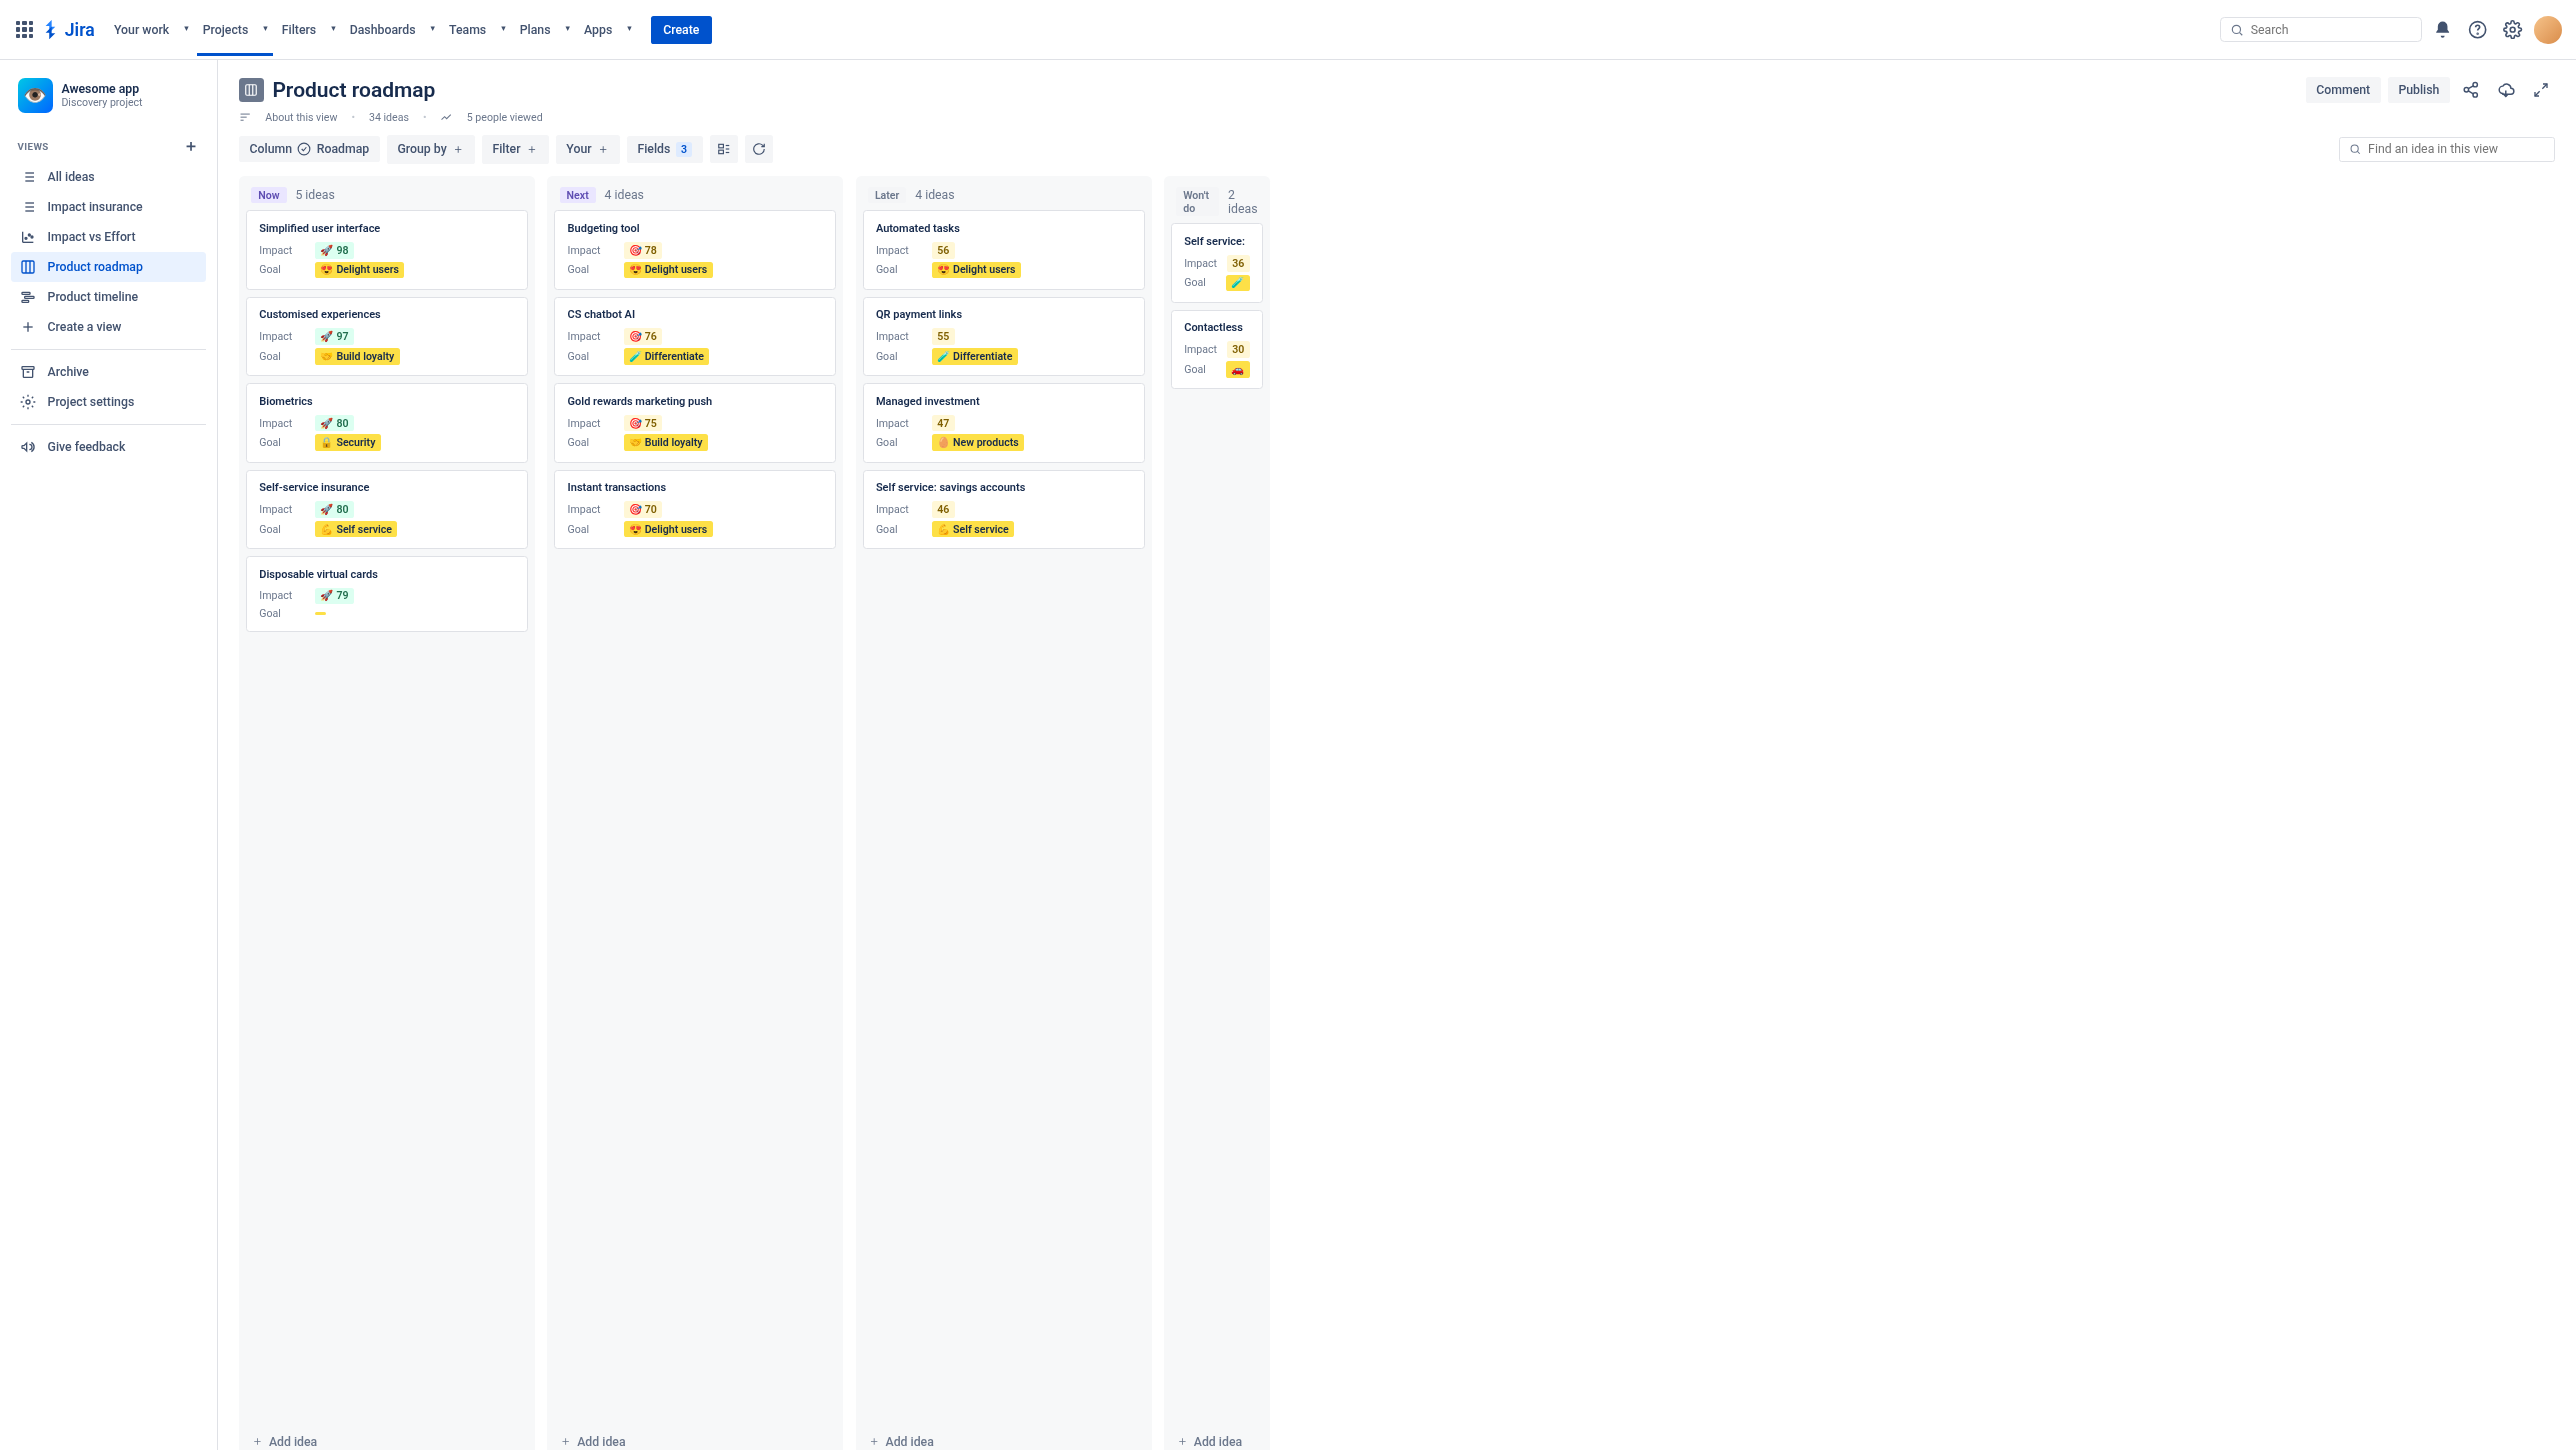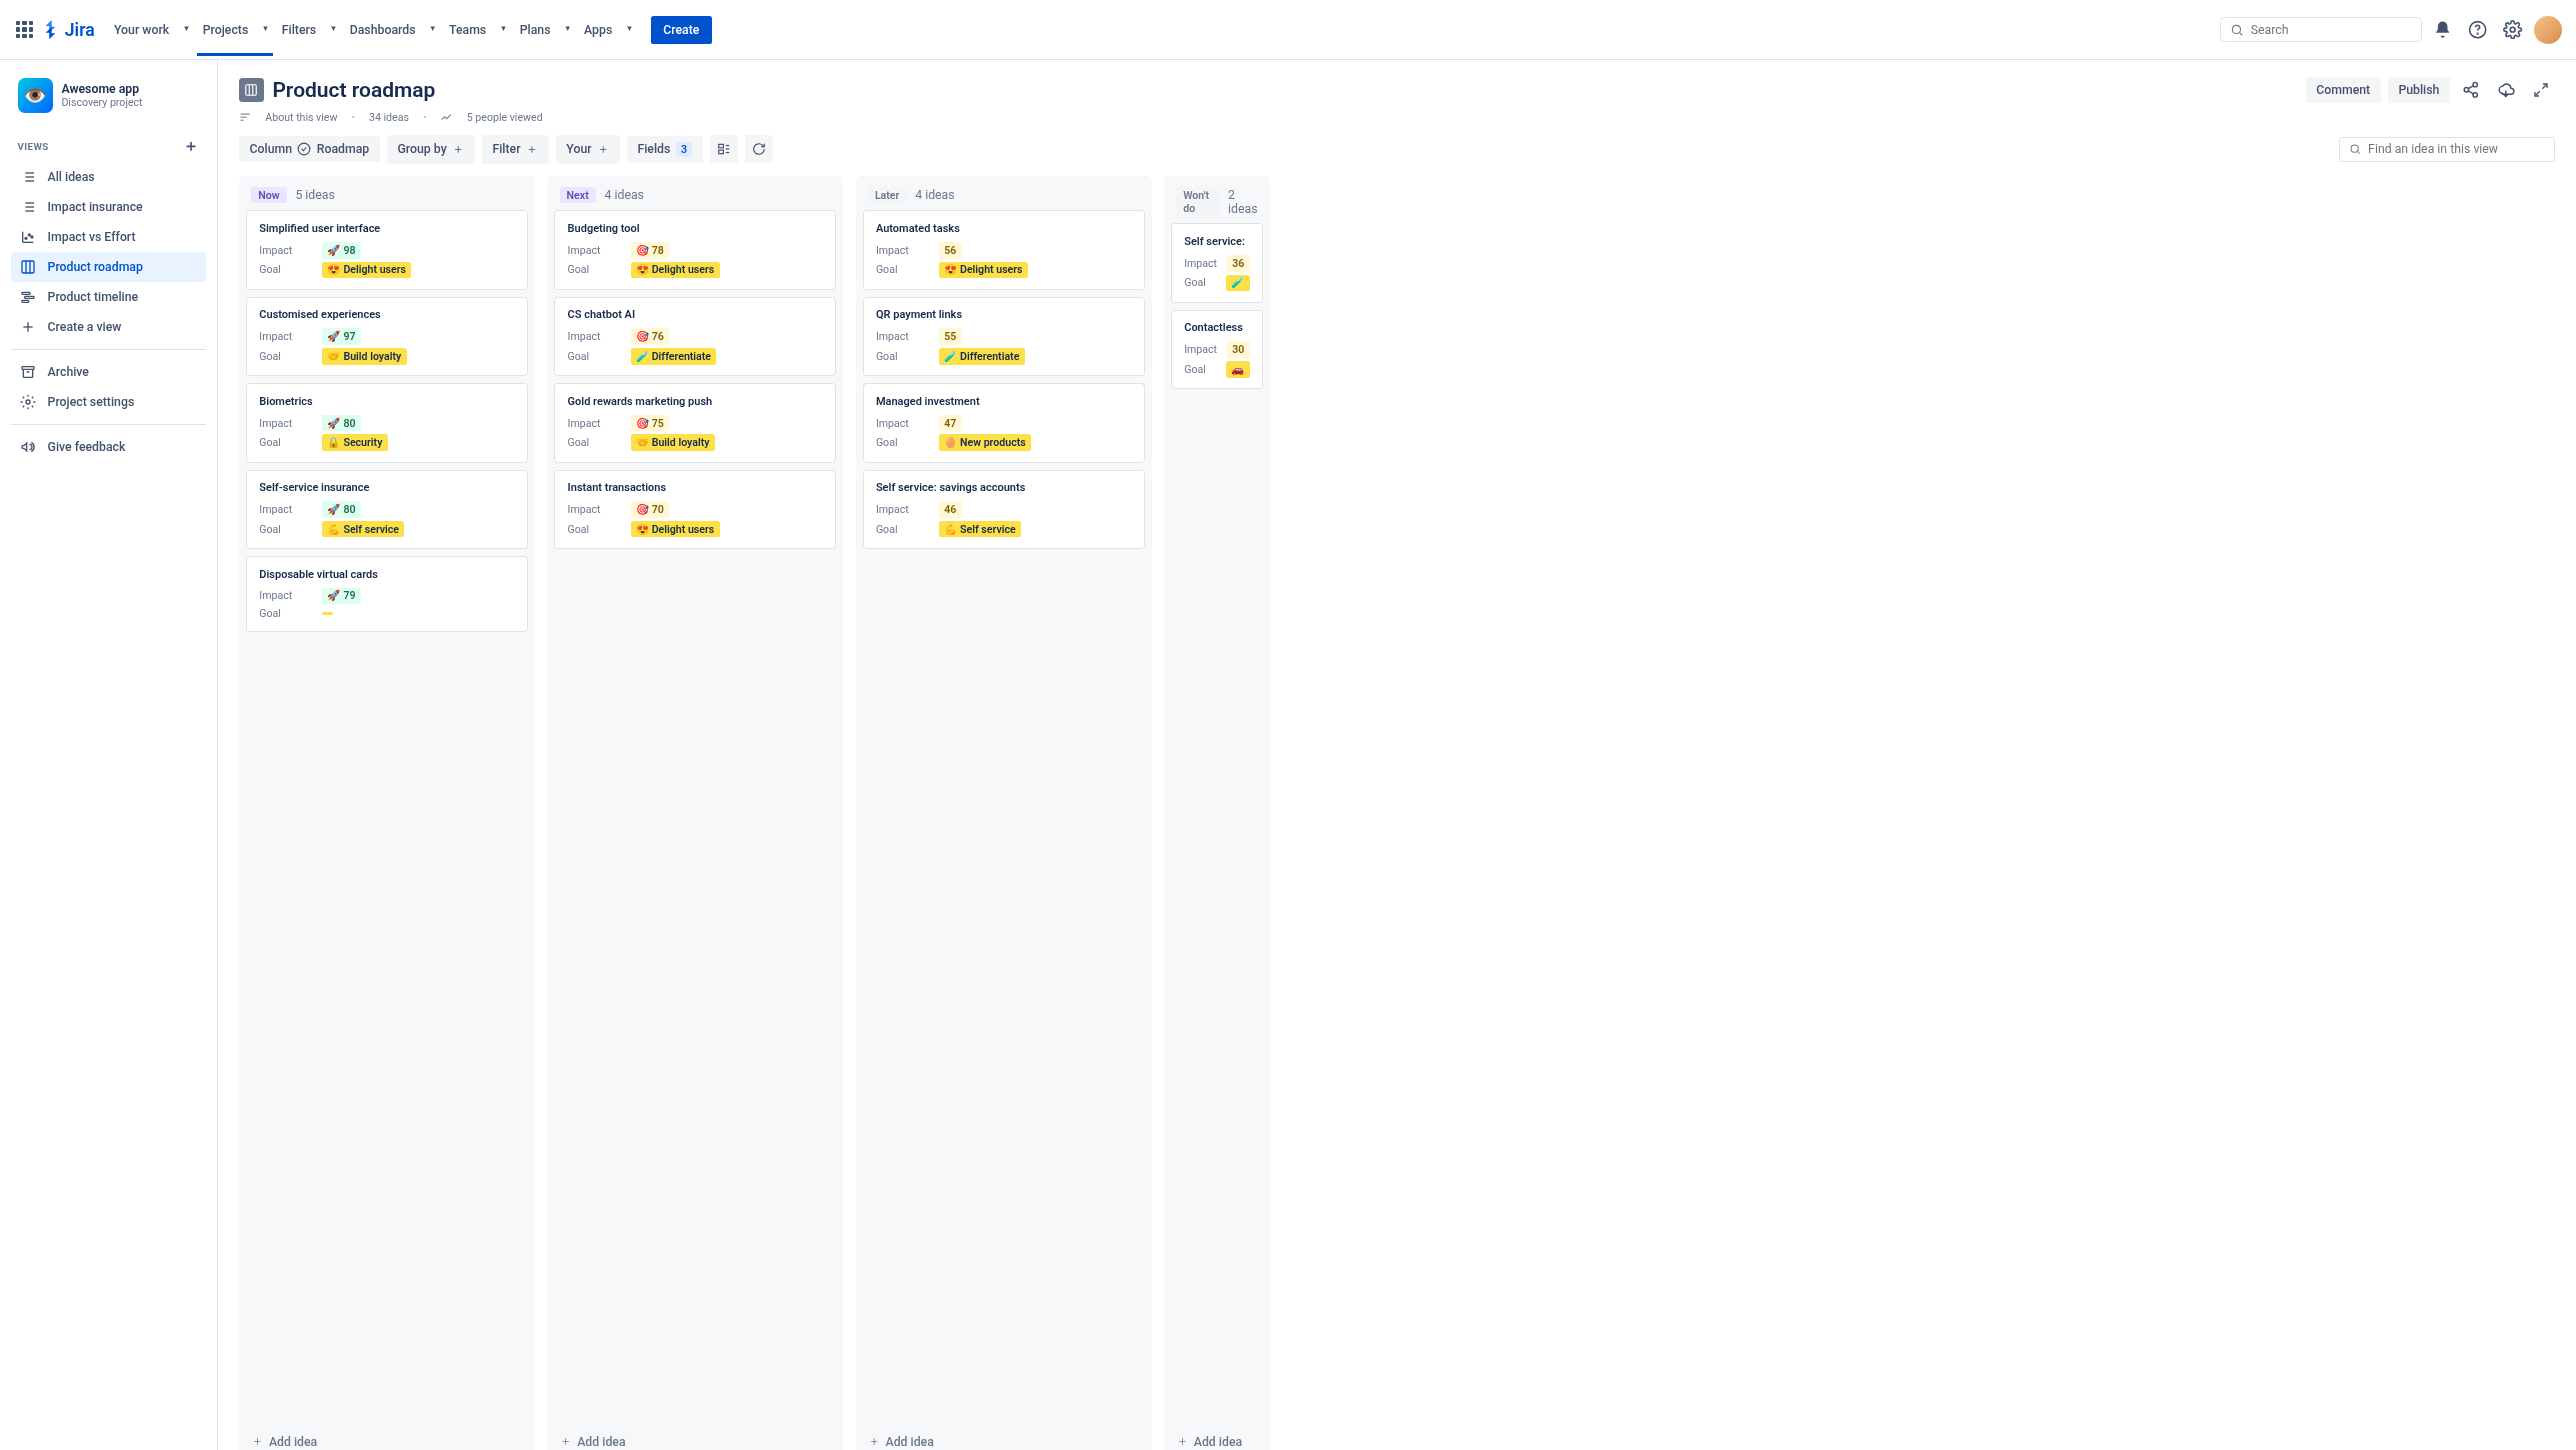--- a/index.html
+++ b/index.html
@@ -63,21 +63,21 @@
 .col-head { padding: 10.6px 12.3px 7px; display: flex; align-items: center; gap: 8.8px; }
 .col-tag { padding: 1.8px 7px; border-radius: 2.6px; font-size: 10.6px; font-weight: 600; }
 .tag-now { background: #EAE6FF; color: #5E4DB2; }
 .tag-next { background: #EAE6FF; color: #5E4DB2; }
 .tag-later { background: #F4F5F7; color: #6B778C; }
 .tag-wont { background: #F4F5F7; color: #6B778C; }
 .col-cnt { font-size: 12.3px; color: #6B778C; }
 .cards { padding: 0 7px; flex: 1; overflow-y: auto; display: flex; flex-direction: column; gap: 7px; }
 .card { background: #fff; border: 0.9px solid #DFE1E6; border-radius: 3.5px; padding: 10.6px 12.3px; cursor: pointer; }
 .card-title { font-weight: 600; font-size: 11px; color: #172B4D; margin-bottom: 7px; }
-.card-row { display: flex; align-items: center; gap: 7px; font-size: 10.6px; color: #6B778C; margin-top: 3px; }
+.card-row { display: flex; align-items: center; font-size: 10.6px; color: #6B778C; margin-top: 3px; }
 .card-row .lbl { width: 56px; }
 .chip { padding: 1.8px 5.3px; border-radius: 2.6px; font-size: 10.6px; font-weight: 600; display: inline-flex; align-items: center; gap: 3.5px; }
 .impact-green { background: #DCFFF1; color: #216E4E; }
 .impact-yellow { background: #FFF7D6; color: #7F5F01; }
 .goal-chip { background: #fde047; color: #172B4D; }
 .add-idea { padding: 10.6px 12.3px; display: flex; align-items: center; gap: 5.3px; color: #6B778C; cursor: pointer; font-weight: 500; }
 
 .col.col-cut { min-width: 106px; width: 106px; overflow: hidden; }
 .col.col-cut .card { overflow: hidden; white-space: nowrap; }
 

